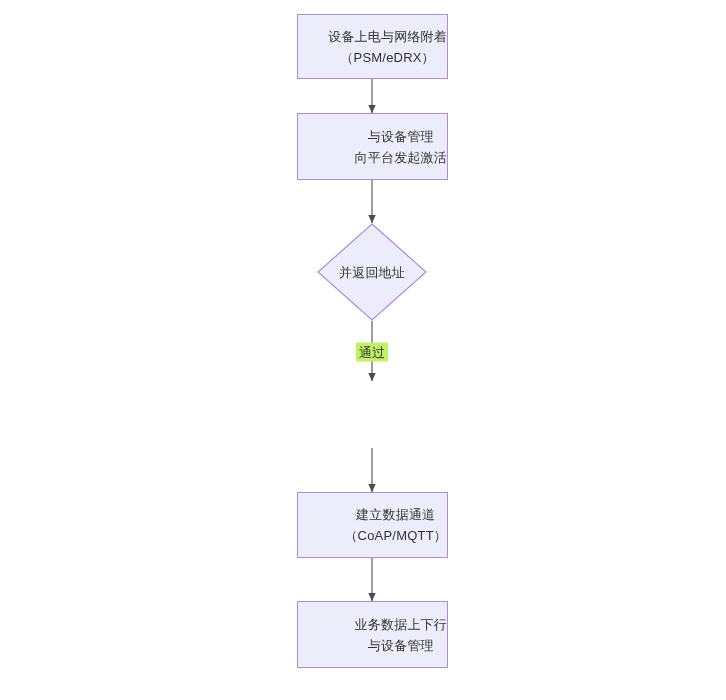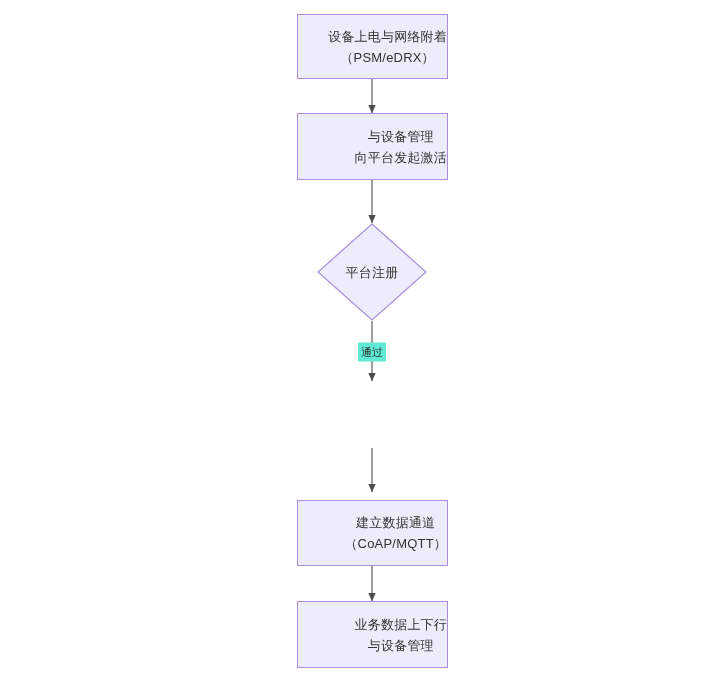--- a/index.html
+++ b/index.html
@@ -59,23 +59,23 @@
     color: #333333;
     font-size: 13px;
     line-height: 21px;
     text-align: center;
     white-space: pre-line;
     letter-spacing: 0.2px;
   }
   .edge-label {
     position: absolute;
     transform: translate(-50%, -50%);
-    background: #5eead4;
+    background: #bef264;
     color: #333333;
-    font-size: 11px;
+    font-size: 13px;
     line-height: 17px;
     padding: 1px 3px;
     white-space: nowrap;
   }
 </style>
 </head>
 <body>
 
 <div id="canvas">
 
@@ -101,29 +101,29 @@
 
   <div class="node" style="left:297px; top:113px; width:151px; height:67px;">
     <span class="label">与设备管理
 向平台发起激活</span>
   </div>
 
   <div class="diamond-wrap" style="left:317px; top:223px; width:110px; height:98px;">
     <svg width="110" height="98" viewBox="0 0 110 98">
       <polygon points="55,1 109,49 55,97 1,49" fill="#ececfb" stroke="#a98eda" stroke-width="1.2"></polygon>
     </svg>
-    <span class="label">平台注册</span>
+    <span class="label">并返回地址</span>
   </div>
 
   <div class="edge-label" style="left:372px; top:352px;">
     <span>通过</span>
   </div>
 
 
-  <div class="node" style="left:297px; top:492px; width:151px; height:66px;margin-top:8px;">
+  <div class="node" style="left:297px; top:492px; width:151px; height:66px;">
     <span class="label">建立数据通道
 （CoAP/MQTT）</span>
   </div>
 
   <div class="node" style="left:297px; top:601px; width:151px; height:67px;padding-left:8px;">
     <span class="label">业务数据上下行
 与设备管理</span>
   </div>
 
 </div>

